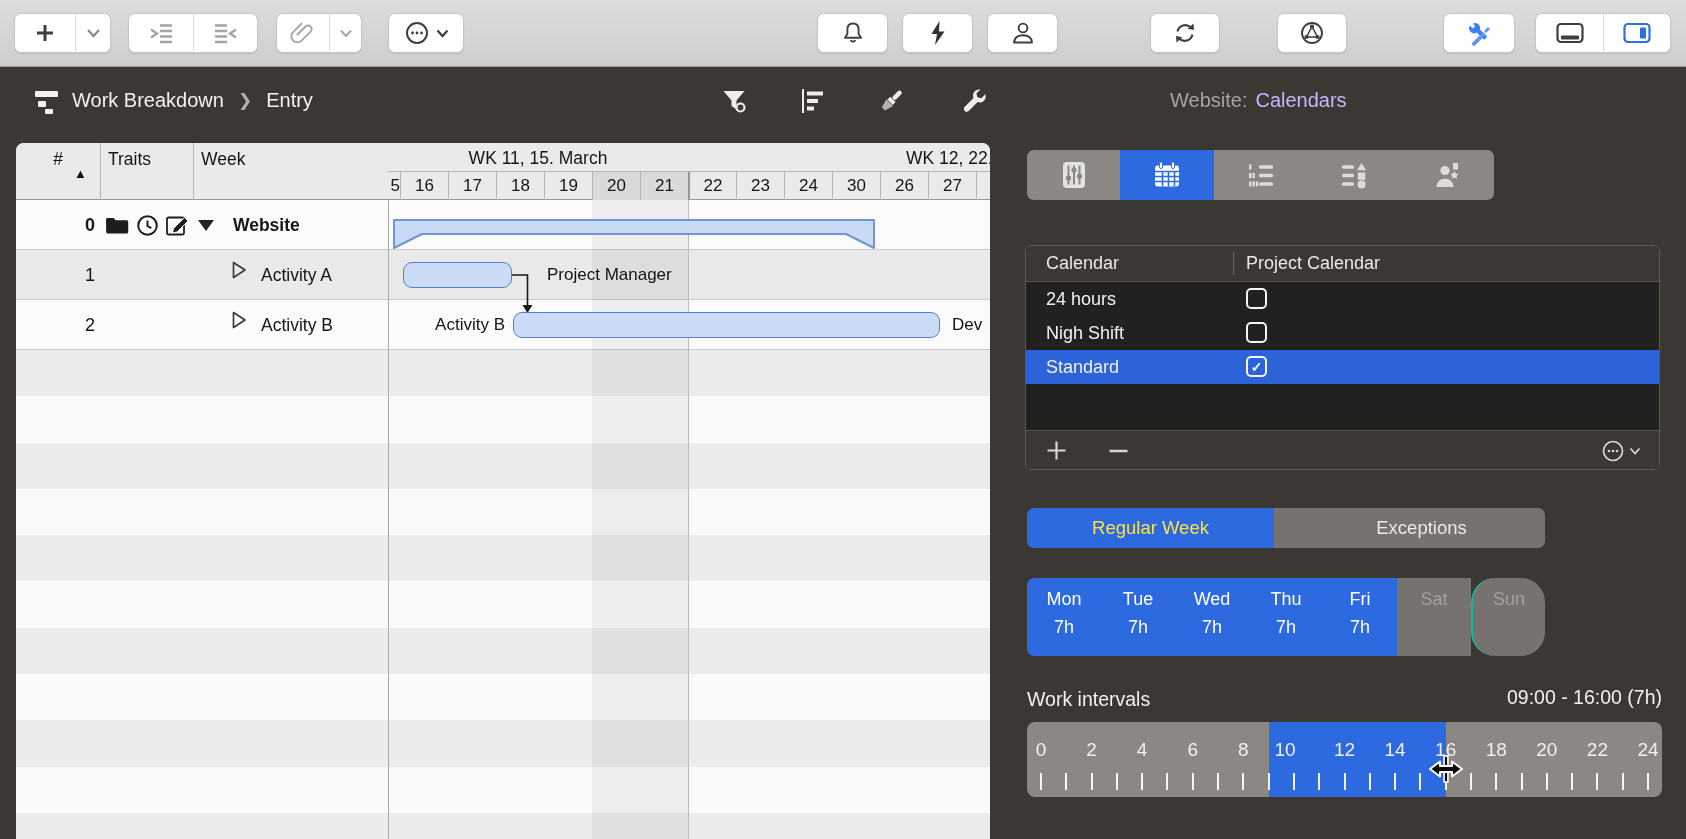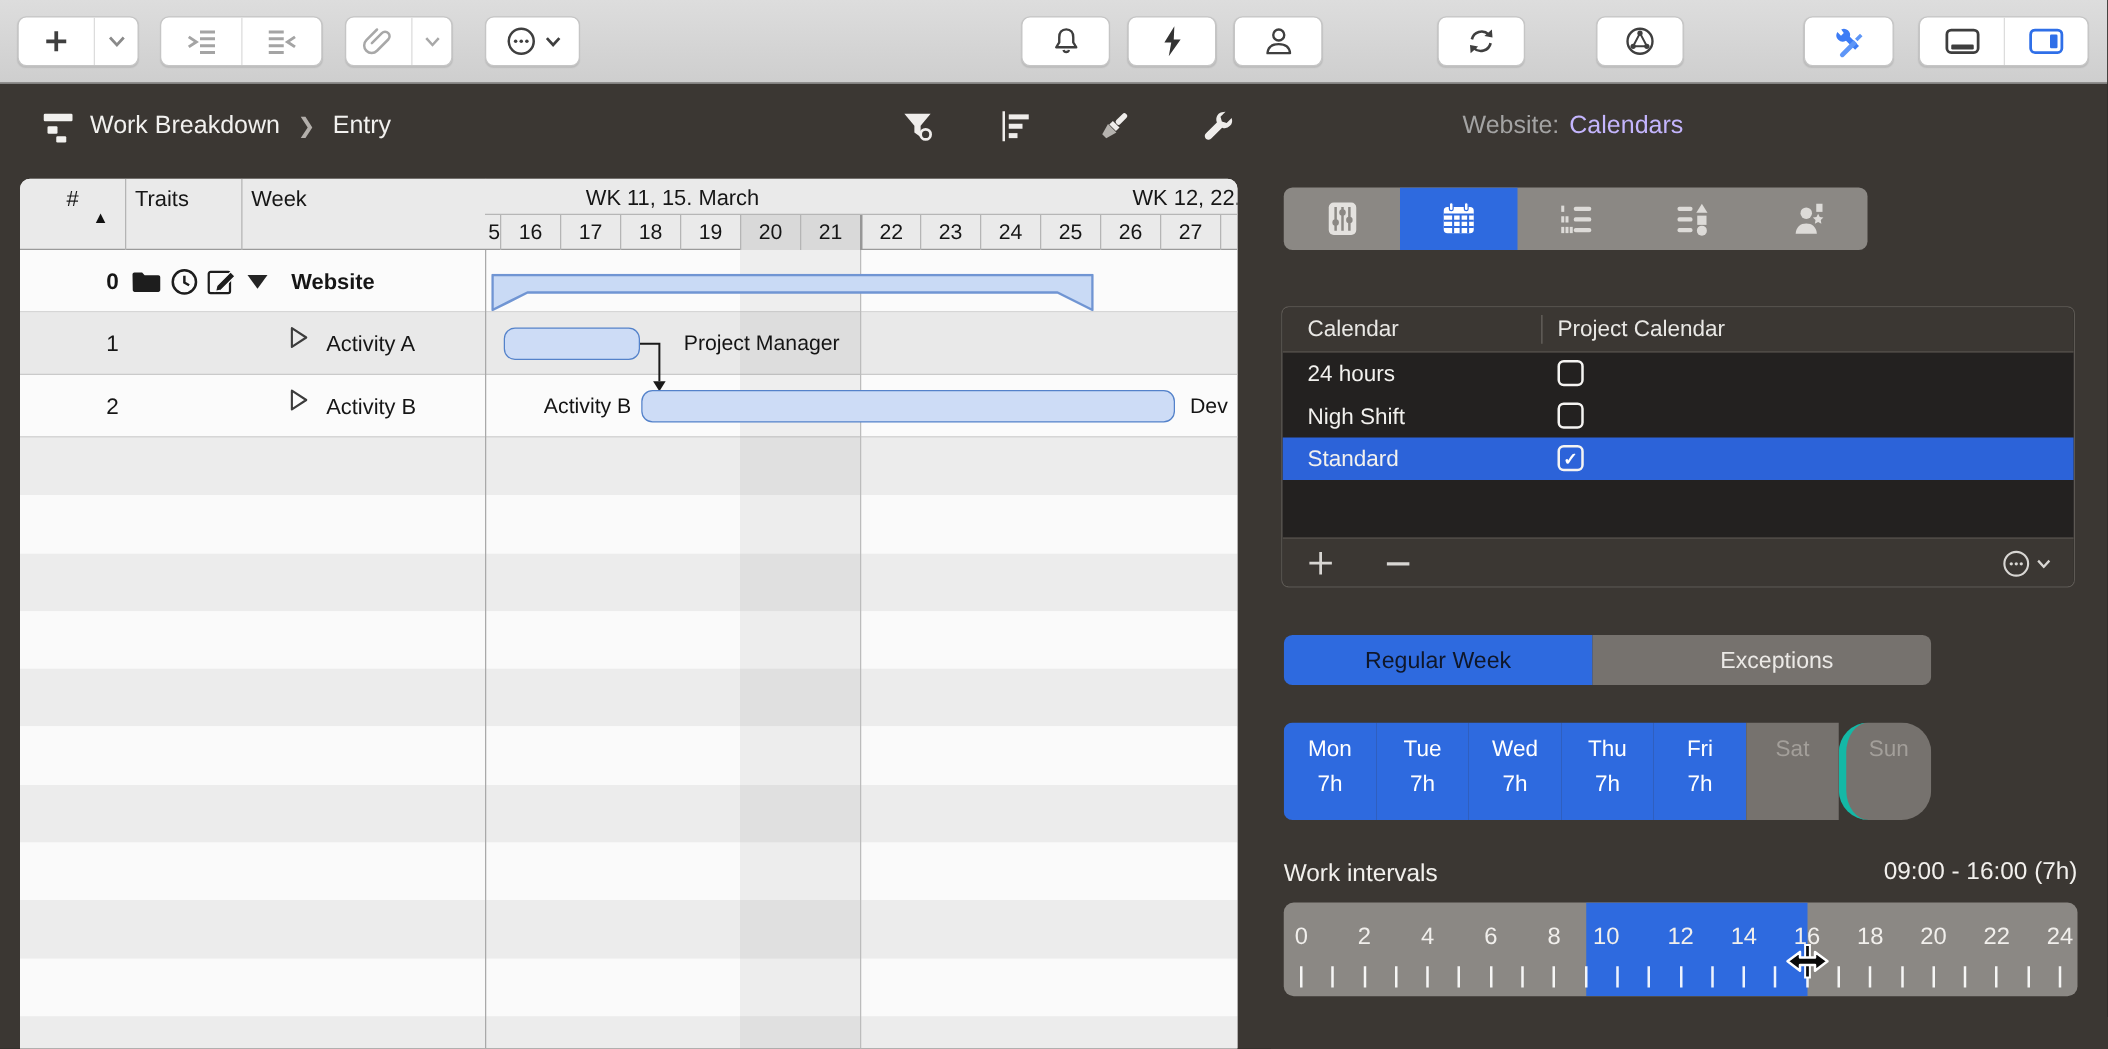--- a/index.html
+++ b/index.html
@@ -57,27 +57,27 @@
   .cal-vdiv{position:absolute;left:207px;top:6px;width:1px;height:23px;background:#6a6661;}
   .cal-row{position:relative;height:34px;display:flex;align-items:center;font-size:18px;color:#f2f1ee;}
   .cal-row .nm{margin-left:20px;}
   .cal-row.selected{background:var(--selection,#2c63d9);}
   .cb{position:absolute;left:220px;top:6px;width:21px;height:21px;border:2px solid #f5f4f2;border-radius:5px;box-sizing:border-box;display:flex;align-items:center;justify-content:center;}
   .cb.checked::after{content:"✓";color:#fff;font-size:14px;font-weight:bold;line-height:1;}
   .cal-foot{position:absolute;left:0;right:0;bottom:0;height:39px;background:#3b3733;border-top:1px solid #55514c;box-sizing:border-box;}
   .cf-btn{position:absolute;top:0;height:39px;display:flex;align-items:center;justify-content:center;}
   .segmented{position:absolute;left:37px;top:373px;width:518px;height:40px;border-radius:7px;overflow:hidden;display:flex;font-size:18.5px;}
   .segopt{flex:1;display:flex;align-items:center;justify-content:center;}
-  .segopt.on{background:var(--accent,#2e6adf);color:#0f172a;}
+  .segopt.on{background:var(--accent,#2e6adf);color:#fde047;}
   .segopt.off{background:#76726e;color:#ebe9e6;padding-left:24px;}
   .weekdays{position:absolute;left:37px;top:443px;width:518px;height:78px;border-radius:7px;overflow:hidden;display:flex;}
   .wd{width:74px;flex:none;display:flex;flex-direction:column;align-items:center;padding-top:11px;box-sizing:border-box;font-size:18px;}
   .wd.active{background:var(--accent,#2e6adf);color:#fff;}
   .wd.inactive{background:#76726e;color:#a39f9a;}
-  .wd.divided{border-left:6px solid #14b8a6;border-radius:24px;}
+  .wd.divided{border-left:2px solid #14b8a6;border-radius:24px;}
   .wd .hrs{margin-top:7px;}
   .wi-label{position:absolute;left:37px;top:553px;font-size:19.5px;color:#f2f0ed;}
   .wi-value{position:absolute;right:24px;top:551px;font-size:19.5px;color:#f2f0ed;}
   .ruler{position:absolute;left:37px;top:587px;width:635px;height:75px;background:#8b8884;border-radius:8px;overflow:hidden;}
   .ruler-sel{position:absolute;top:0;bottom:0;background:var(--accent,#2e6adf);}
   .ruler-num{position:absolute;top:17px;transform:translateX(-50%);font-size:19px;color:#f1efec;z-index:2;}
   .ruler-tick{position:absolute;bottom:7px;width:2px;height:17px;background:rgba(255,255,255,.92);z-index:2;}
   .cursor{position:absolute;left:437px;top:618px;z-index:10;}
 </style>
 </head>
@@ -334,21 +334,21 @@
         <div class="day-sliver">5</div>
       <div class="day-cell">16</div>
           <div class="day-cell">17</div>
           <div class="day-cell">18</div>
           <div class="day-cell">19</div>
           <div class="day-cell weekend">20</div>
           <div class="day-cell weekend">21</div>
           <div class="day-cell weekstart">22</div>
           <div class="day-cell">23</div>
           <div class="day-cell">24</div>
-          <div class="day-cell">25</div>
+          <div class="day-cell">30</div>
           <div class="day-cell">26</div>
           <div class="day-cell">27</div>
           <div class="day-tail"></div>
         </div>
     </div>
 
     <div class="rownum" style="top:57px;font-weight:bold">0</div>
     <div class="traits" style="top:57px">
       <span>
           <svg width="26" height="24" viewBox="0 0 26 24">

